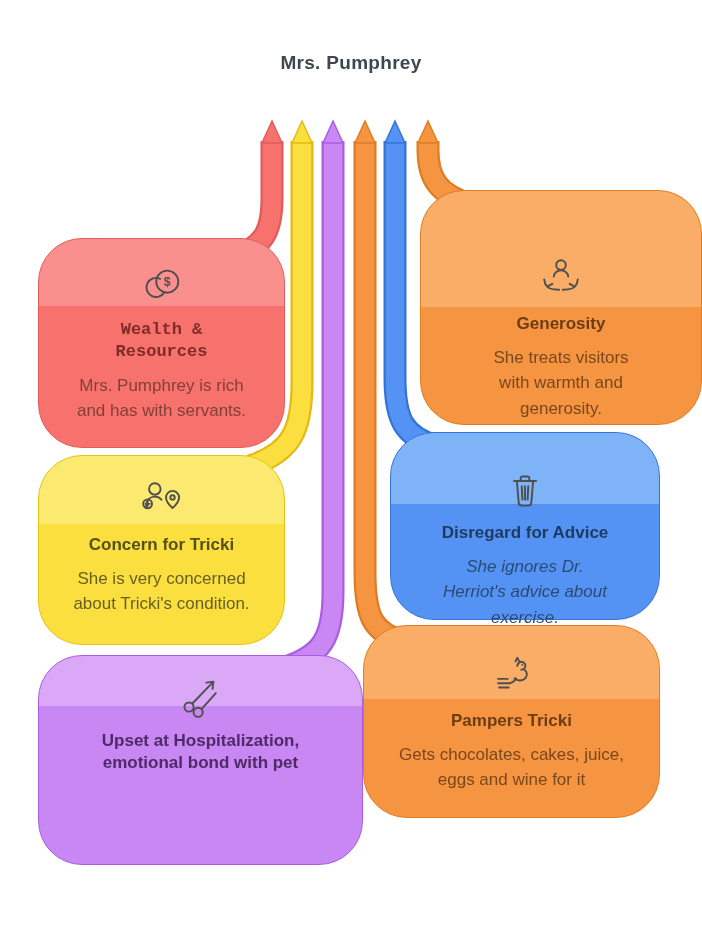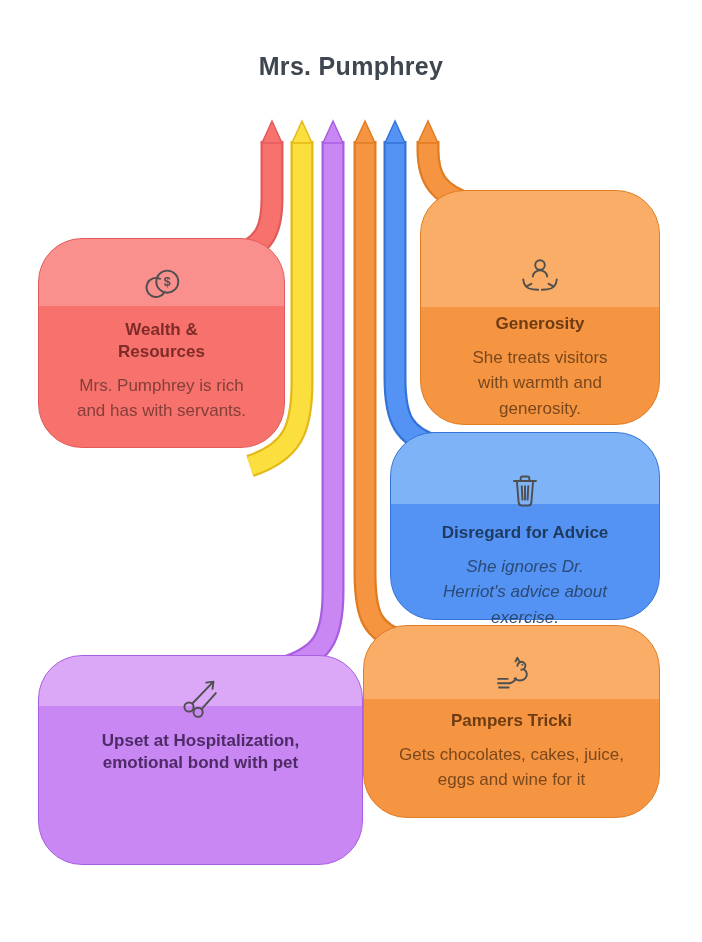--- a/index.html
+++ b/index.html
@@ -1,42 +1,42 @@
 <!DOCTYPE html>
 <html style="--heading-color: #3e4650; --icon-stroke: #4f4f4f;"><head>
 <meta charset="utf-8">
 <style>
   html,body{margin:0;padding:0;}
   body{width:702px;height:942px;background:#ffffff;font-family:"Liberation Sans",sans-serif;overflow:hidden;}
   .canvas{position:relative;width:702px;height:942px;background:#ffffff;}
   .page-title{position:absolute;top:52px;left:0;width:100%;margin:0;text-align:center;
-    font-size:25px;font-weight:700;color:var(--heading-color,#3e4650);letter-spacing:.3px;}
+    font-size:19px;font-weight:700;color:var(--heading-color,#3e4650);letter-spacing:.3px;}
   .tubes{position:absolute;left:0;top:0;z-index:1;}
   .tube-white{stroke:#ffffff;stroke-width:33;fill:none;}
   .tube-edge{stroke-width:23;fill:none;}
   .tube-fill{stroke-width:18.5;fill:none;}
   .arrow-head{stroke-width:1.5;}
   .trait-box{position:absolute;z-index:2;border-radius:44px;border:1.5px solid transparent;
     display:flex;flex-direction:column;align-items:center;box-sizing:border-box;}
   .icon-wrap{height:52px;display:flex;align-items:center;justify-content:center;}
   .icon-svg{stroke:var(--icon-stroke,#4f4f4f);stroke-width:2;fill:none;stroke-linecap:round;stroke-linejoin:round;}
   .icon-glyph{fill:var(--icon-stroke,#4f4f4f);stroke:none;font-family:"Liberation Sans",sans-serif;}
   .icon-fill-dot{fill:var(--icon-stroke,#4f4f4f);stroke:none;}
   .box-title{margin:8px 12px 0;font-size:17px;font-weight:700;text-align:center;line-height:1.28;}
   .box-desc{margin:10px 14px 0;font-size:17px;font-weight:400;text-align:center;line-height:1.5;}
   
   #box-wealth{left:38px;top:238px;width:247px;height:210px;padding-top:20px;}
-  #box-wealth .box-title{max-width:112px;}
+  #box-wealth .box-title{max-width:112px;font-family:Liberation Mono, monospace;}
   #box-wealth .box-desc{max-width:190px;}
   #box-concern{left:38px;top:455px;width:247px;height:190px;padding-top:18px;}
   #box-concern .box-desc{max-width:195px;}
   #box-upset{left:38px;top:655px;width:325px;height:210px;padding-top:14px;}
   #box-upset .box-title{max-width:252px;}
   #box-upset .box-desc{max-width:245px;}
-  #box-generosity{left:420px;top:190px;width:240px;height:235px;padding-top:62px;}
+  #box-generosity{left:420px;top:190px;width:282px;height:235px;padding-top:62px;}
   #box-generosity .box-desc{max-width:168px;}
   #box-disregard{left:390px;top:432px;width:270px;height:188px;padding-top:35px;}
   #box-disregard .box-desc{max-width:178px;}
   #box-pampers{left:363px;top:625px;width:297px;height:193px;padding-top:24px;}
   #box-pampers .box-desc{max-width:235px;}
 </style>
 </head>
 <body>
 
 <div class="canvas">
@@ -87,20 +87,34 @@
       <svg class="icon-svg" width="46" height="46" viewBox="0 0 48 48">
         <path d="M22 17.5 A10 10 0 1 0 26.5 31.5"></path>
         <circle cx="29.5" cy="20.5" r="11.5"></circle>
         <text x="29.5" y="25.5" class="icon-glyph" text-anchor="middle" font-size="13" font-weight="bold">$</text>
       </svg>
     </div>
     <h2 class="box-title" style="color: rgb(127, 43, 40);">Wealth &amp; Resources</h2>
     <p class="box-desc" style="color: rgb(131, 63, 56);">Mrs. Pumphrey is rich and has with servants.</p>
   </section>
 
+  <section class="trait-box" id="box-concern" style="background: linear-gradient(rgb(252, 234, 112) 0%, rgb(252, 234, 112) 36%, rgb(251, 223, 63) 36%, rgb(251, 223, 63) 100%); border-color: rgb(228, 194, 23);">
+    <div class="icon-wrap">
+      <svg class="icon-svg" width="46" height="46" viewBox="0 0 48 48">
+        <circle cx="16.5" cy="12.5" r="6"></circle>
+        <path d="M7.5 31 c0 -7.5 4.5 -10.5 9 -10.5 3 0 5.5 1.2 7 3.2"></path>
+        <circle cx="9" cy="28" r="4.6"></circle>
+        <path d="M9 25.8 v4.4 M6.8 28 h4.4"></path>
+        <path d="M35 14.5 a6.8 6.8 0 0 1 6.8 6.8 c0 4.9 -6.8 11 -6.8 11 s-6.8 -6.1 -6.8 -11 a6.8 6.8 0 0 1 6.8 -6.8 Z"></path>
+        <circle cx="35" cy="21.3" r="2.3"></circle>
+      </svg>
+    </div>
+    <h2 class="box-title" style="color: rgb(85, 80, 26);">Concern for Tricki</h2>
+    <p class="box-desc" style="color: rgb(103, 96, 37);">She is very concerned about Tricki's condition.</p>
+  </section>
 
   <section class="trait-box" id="box-upset" style="background: linear-gradient(rgb(219, 168, 247) 0%, rgb(219, 168, 247) 24%, rgb(200, 135, 243) 24%, rgb(200, 135, 243) 100%); border-color: rgb(169, 94, 226);">
     <div class="icon-wrap">
       <svg class="icon-svg" width="46" height="46" viewBox="0 0 48 48">
         <circle cx="11.5" cy="35.5" r="4.8"></circle>
         <circle cx="21" cy="41" r="4.8"></circle>
         <path d="M15 31.8 L36.5 9.5"></path>
         <path d="M24.8 37.5 L39.5 21"></path>
         <path d="M29.5 10 L37 9 L36 16.5"></path>
       </svg>

